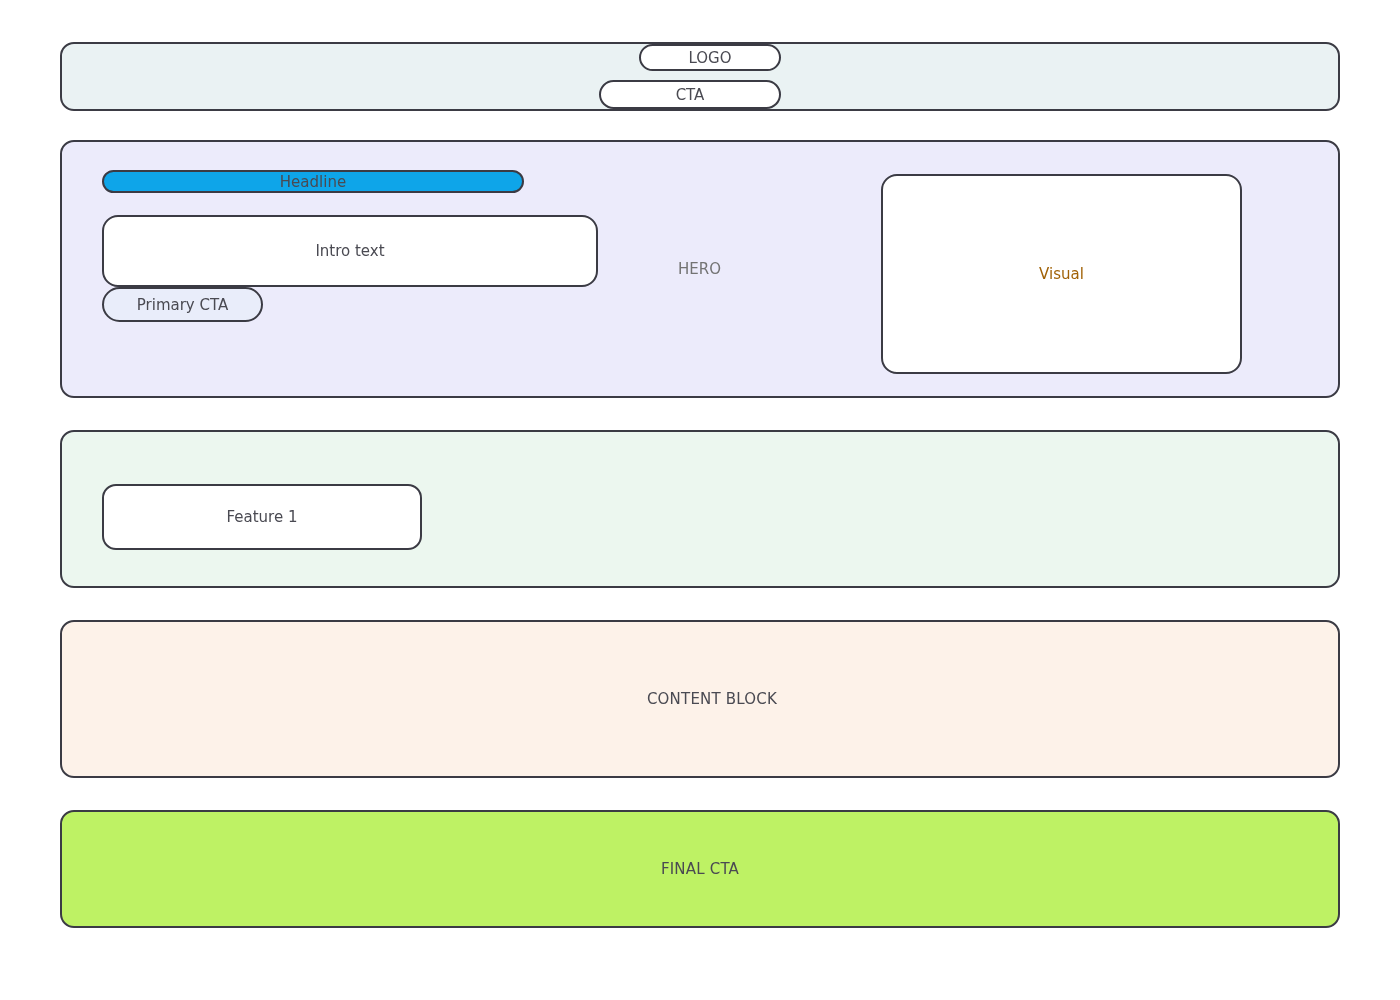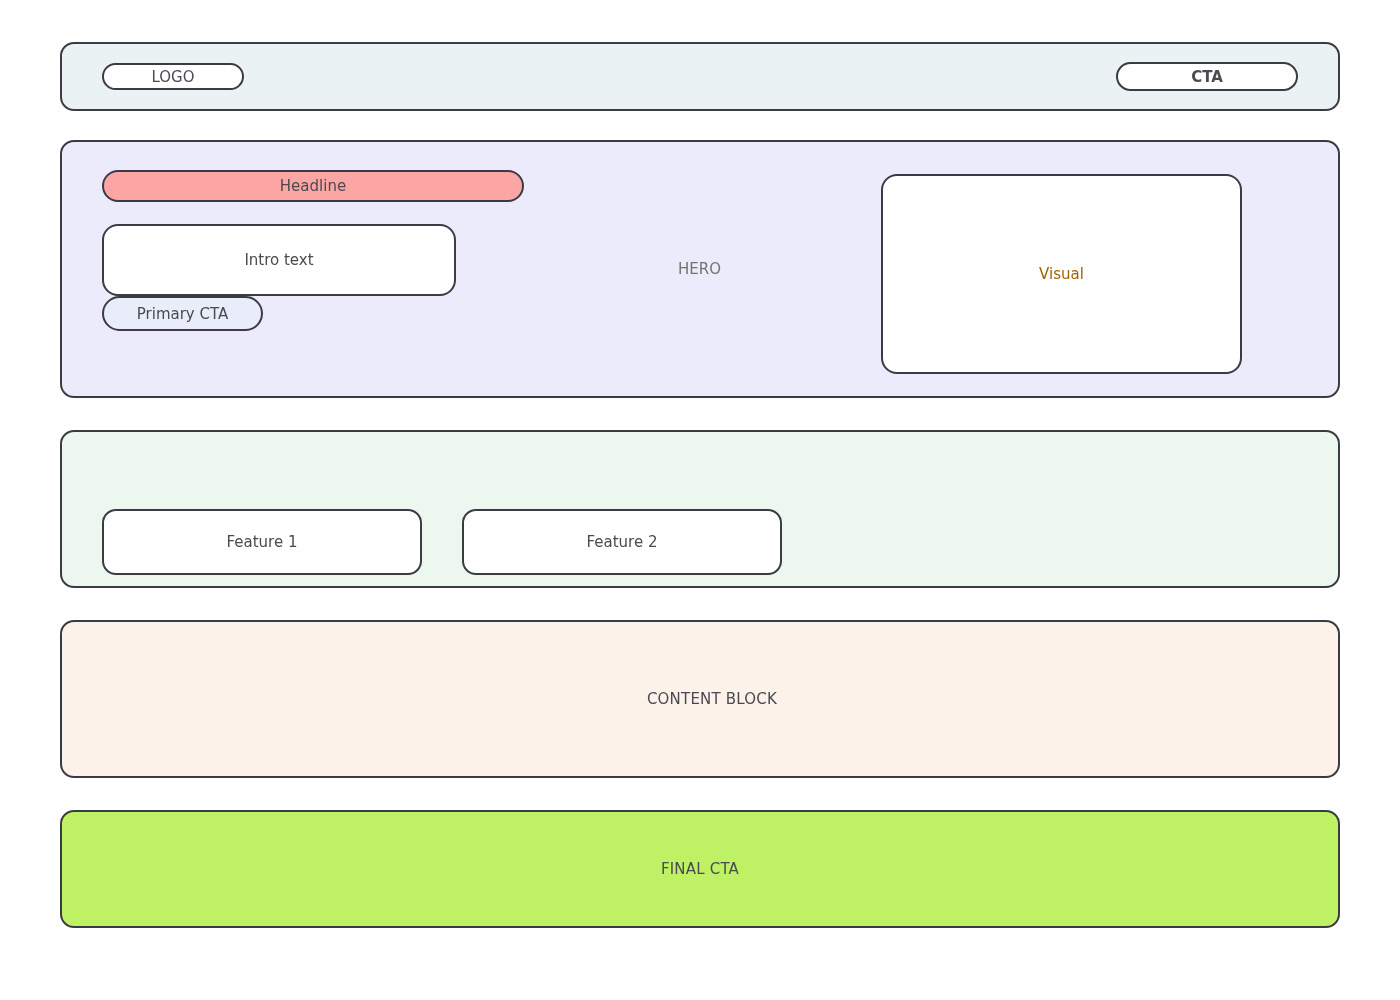--- a/index.html
+++ b/index.html
@@ -35,20 +35,21 @@
     align-items: center;
   }
 
   
   #header-section {
     top: 42px;
     height: 69px;
     background: #eaf2f3;
     justify-content: space-between;
     padding: 0 20px;
+    flex-direction: column;
   }
 
   .pill {
     box-sizing: border-box;
     border: 2.4px solid #3b3b44;
     border-radius: 999px;
     background: #ffffff;
     display: flex;
     align-items: center;
     justify-content: center;
@@ -59,53 +60,52 @@
   #logo-pill {
     width: 142px;
     height: 27px;
     margin-left: 20px;
   }
 
   #header-cta-pill {
     width: 182px;
     height: 29px;
     margin-right: 20px;
-    font-weight: bold;
   }
 
   
   #hero-section {
     top: 140px;
     height: 258px;
     background: #ecebfb;
   }
 
   #hero-left {
     position: absolute;
     left: 40px;
     top: 28px;
     width: 422px;
   }
 
   #headline-box {
     width: 422px;
-    height: 32px;
+    height: 23px;
     border: 2.4px solid #3b3b44;
     border-radius: 999px;
-    background: #fca5a5;
+    background: #0ea5e9;
     box-sizing: border-box;
     display: flex;
     align-items: center;
     justify-content: center;
     color: #4a4a52;
     font-size: 15px;
   }
 
   #intro-text-box {
-    width: 354px;
+    width: 496px;
     height: 72px;
     margin-top: 22px;
     border: 2.4px solid #3b3b44;
     border-radius: 16px;
     background: #ffffff;
     box-sizing: border-box;
     display: flex;
     align-items: center;
     justify-content: center;
     color: #4a4a52;
@@ -164,21 +164,20 @@
     background: #ecf7ef;
   }
 
   #features-row {
     position: absolute;
     left: 40px;
     top: 52px;
     width: 1200px;
     display: flex;
     gap: 40px;
-    margin-top: 25px;
   }
 
   .feature-box {
     width: 320px;
     height: 66px;
     border: 2.4px solid #3b3b44;
     border-radius: 14px;
     background: #ffffff;
     box-sizing: border-box;
     display: flex;
@@ -230,21 +229,20 @@
       <div id="intro-text-box">Intro text</div>
       <div id="primary-cta-button">Primary CTA</div>
     </div>
 
     <div id="hero-visual-box">Visual</div>
   </div>
 
   <div class="section" id="features-section">
     <div id="features-row">
       <div class="feature-box">Feature 1</div>
-      <div class="feature-box">Feature 2</div>
     </div>
   </div>
 
   <div class="section" id="content-block-section">
     <span class="band-label">CONTENT BLOCK</span>
   </div>
 
   <div class="section" id="final-cta-section">
     <span class="band-label">FINAL CTA</span>
   </div>

